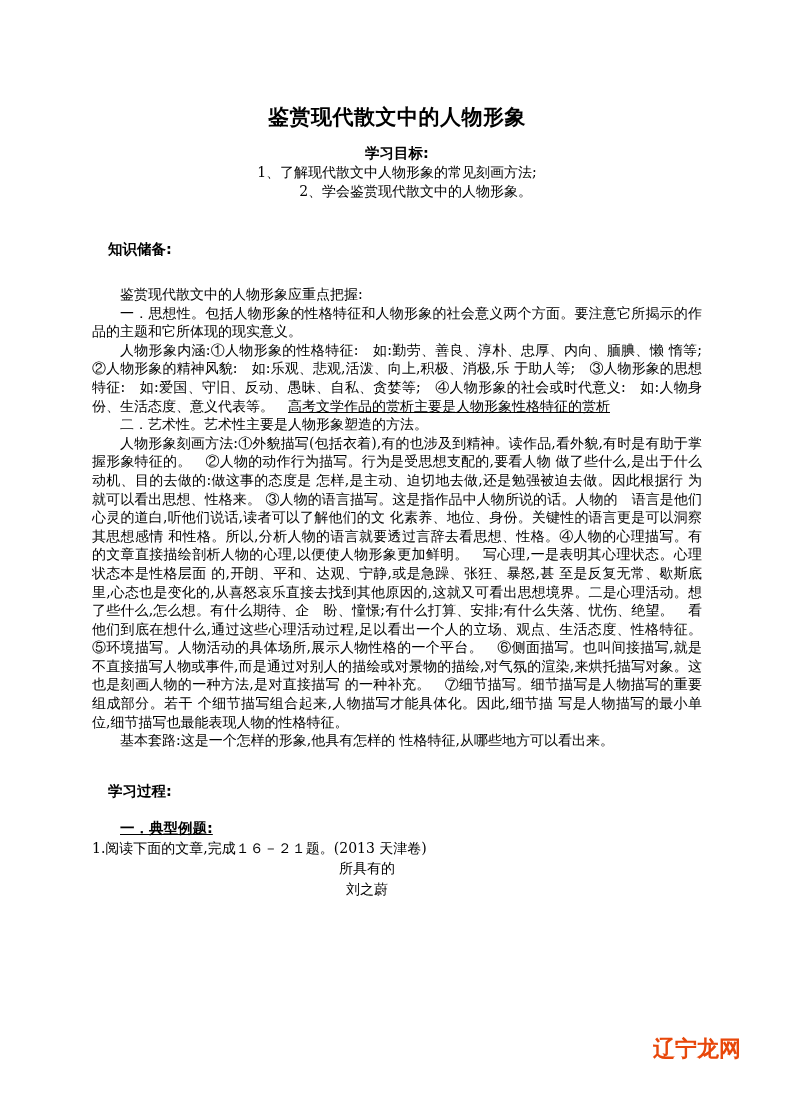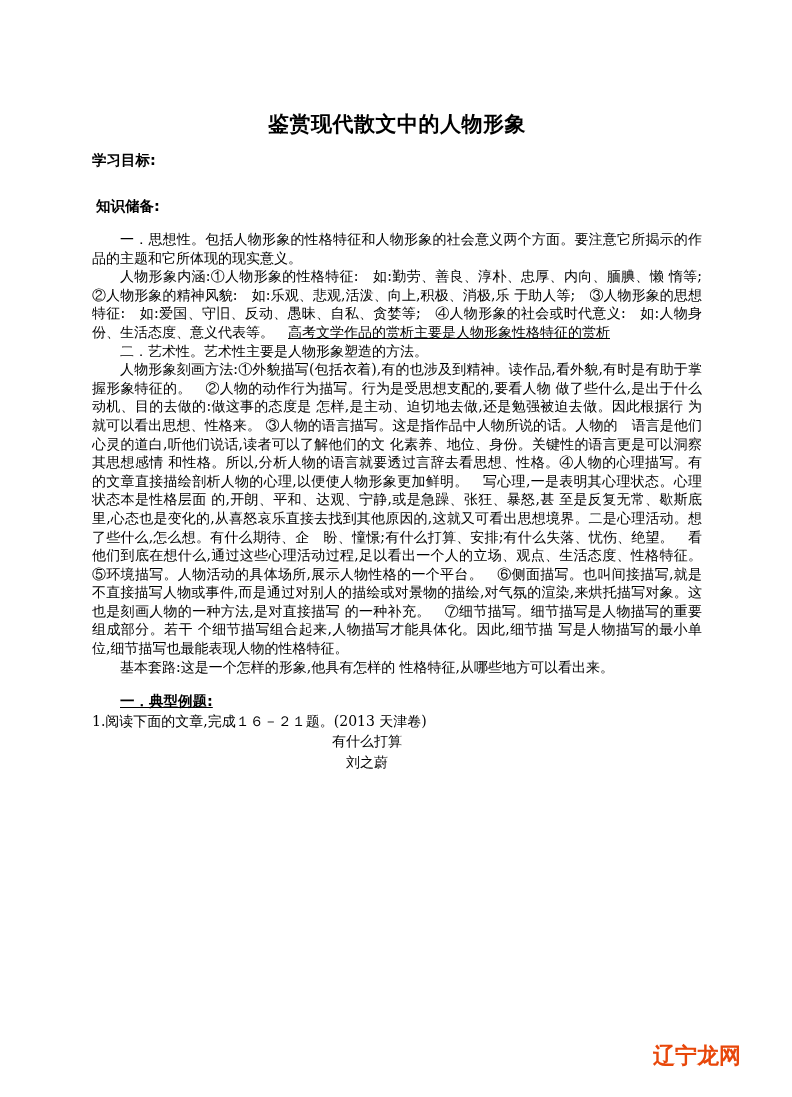--- a/index.html
+++ b/index.html
@@ -12,21 +12,21 @@
     height: 1097px;
     position: relative;
     font-family: "DejaVu Serif", "Liberation Serif", serif;
     color: #000000;
     overflow: hidden;
   }
 
   .page {
     position: absolute;
     left: 0;
-    top: 9px;
+    top: 2px;
     width: 792px;
     height: 1054px;
     box-sizing: border-box;
     padding: 4px;
   }
 
   .content {
     position: absolute;
     left: 92px;
     top: 100px;
@@ -40,38 +40,38 @@
     letter-spacing: 0.5px;
     line-height: 30px;
     margin: 0 0 12px 0;
     font-family: "DejaVu Serif", "Liberation Serif", serif;
   }
 
   .section-head {
     font-size: 14.5px;
     font-weight: bold;
     line-height: 21px;
-    margin: 4px;
+    margin: 16px;
     font-family: "DejaVu Sans", "Liberation Sans", sans-serif;
   }
 
   .blk {
     font-size: 14px;
     line-height: 18.6px;
     text-align: justify;
     text-justify: inter-ideograph;
     margin: 0;
     word-break: break-all;
   }
 
   .goal-row {
     display: flex;
     font-size: 14px;
     line-height: 19px;
-    align-items: flex-start;
+    align-items: center;
     flex-direction: column;
   }
   .goal-label {
     font-weight: bold;
     white-space: nowrap;
     font-family: "DejaVu Sans", "Liberation Sans", sans-serif;
     font-size: 14.5px;
   }
   .goal-lines {
     flex: 1;
@@ -137,48 +137,54 @@
 <body>
 
 <div class="page">
 
   <div class="content">
 
     <h1 class="doc-title">鉴赏现代散文中的人物形象</h1>
 
     <div class="goal-row">
       <span class="goal-label">学习目标:</span>
+      <span class="goal-lines">
+        <div class="goal-line">1、了解现代散文中人物形象的常见刻画方法;</div>
+        <div class="goal-line indent">2、学会鉴赏现代散文中的人物形象。</div>
+      </span>
     </div>
 
     <div class="gap-lg"></div>
 
     <div class="section-head">知识储备:</div>
 
     <div class="gap-sm"></div>
 
+    <p class="blk indent2">鉴赏现代散文中的人物形象应重点把握:</p>
 
     <p class="blk indent2">一．思想性。包括人物形象的性格特征和人物形象的社会意义两个方面。要注意它所揭示的作品的主题和它所体现的现实意义。</p>
 
     <p class="blk indent2"><span>人物形象内涵:①人物形象的性格特征:　如:勤劳、善良、淳朴、忠厚、内向、腼腆、懒 惰等;　②人物形象的精神风貌:　如:乐观、悲观,活泼、向上,积极、消极,乐 于助人等;　③人物形象的思想特征:　如:爱国、守旧、反动、愚昧、自私、贪婪等;　④人物形象的社会或时代意义:　如:人物身份、生活态度、意义代表等。　</span><span class="u">高考文学作品的赏析主要是人物形象性格特征的赏析</span></p>
 
     <p class="blk indent2">二．艺术性。艺术性主要是人物形象塑造的方法。</p>
 
     <p class="blk indent2">人物形象刻画方法:①外貌描写(包括衣着),有的也涉及到精神。读作品,看外貌,有时是有助于掌握形象特征的。　②人物的动作行为描写。行为是受思想支配的,要看人物 做了些什么,是出于什么动机、目的去做的:做这事的态度是 怎样,是主动、迫切地去做,还是勉强被迫去做。因此根据行 为就可以看出思想、性格来。 ③人物的语言描写。这是指作品中人物所说的话。人物的　语言是他们心灵的道白,听他们说话,读者可以了解他们的文 化素养、地位、身份。关键性的语言更是可以洞察其思想感情 和性格。所以,分析人物的语言就要透过言辞去看思想、性格。④人物的心理描写。有的文章直接描绘剖析人物的心理,以便使人物形象更加鲜明。　写心理,一是表明其心理状态。心理状态本是性格层面 的,开朗、平和、达观、宁静,或是急躁、张狂、暴怒,甚 至是反复无常、歇斯底里,心态也是变化的,从喜怒哀乐直接去找到其他原因的,这就又可看出思想境界。二是心理活动。想了些什么,怎么想。有什么期待、企　盼、憧憬;有什么打算、安排;有什么失落、忧伤、绝望。　看他们到底在想什么,通过这些心理活动过程,足以看出一个人的立场、观点、生活态度、性格特征。⑤环境描写。人物活动的具体场所,展示人物性格的一个平台。　⑥侧面描写。也叫间接描写,就是不直接描写人物或事件,而是通过对别人的描绘或对景物的描绘,对气氛的渲染,来烘托描写对象。这也是刻画人物的一种方法,是对直接描写 的一种补充。　⑦细节描写。细节描写是人物描写的重要组成部分。若干 个细节描写组合起来,人物描写才能具体化。因此,细节描 写是人物描写的最小单位,细节描写也最能表现人物的性格特征。</p>
 
 
     <p class="blk indent2">基本套路:这是一个怎样的形象,他具有怎样的 性格特征,从哪些地方可以看出来。</p>
 
     <div class="gap-md"></div>
 
+    <div class="section-head">学习过程:</div>
 
     <div class="subhead">一．典型例题:</div>
 
     <p class="plain-line">1.阅读下面的文章,完成１６－２１题。(2013 天津卷)</p>
 
-    <p class="centered-line">有什么打算</p>
+    <p class="centered-line">所具有的</p>
 
     <p class="centered-line">刘之蔚</p>
 
   </div>
 
   <div class="watermark">
     <span class="wm-inner">辽宁龙网</span>
   </div>
 
 </div>

